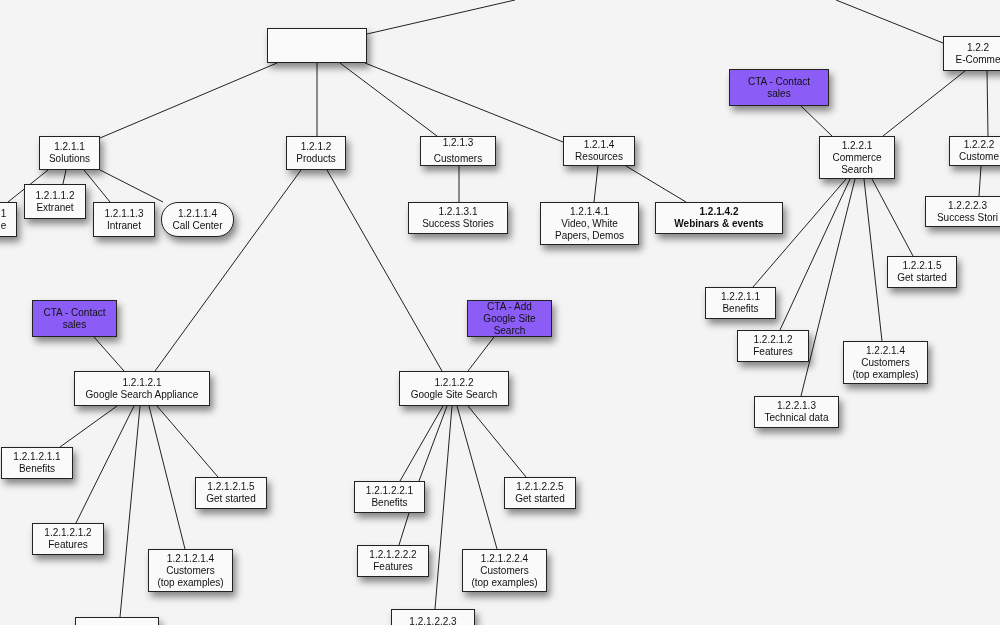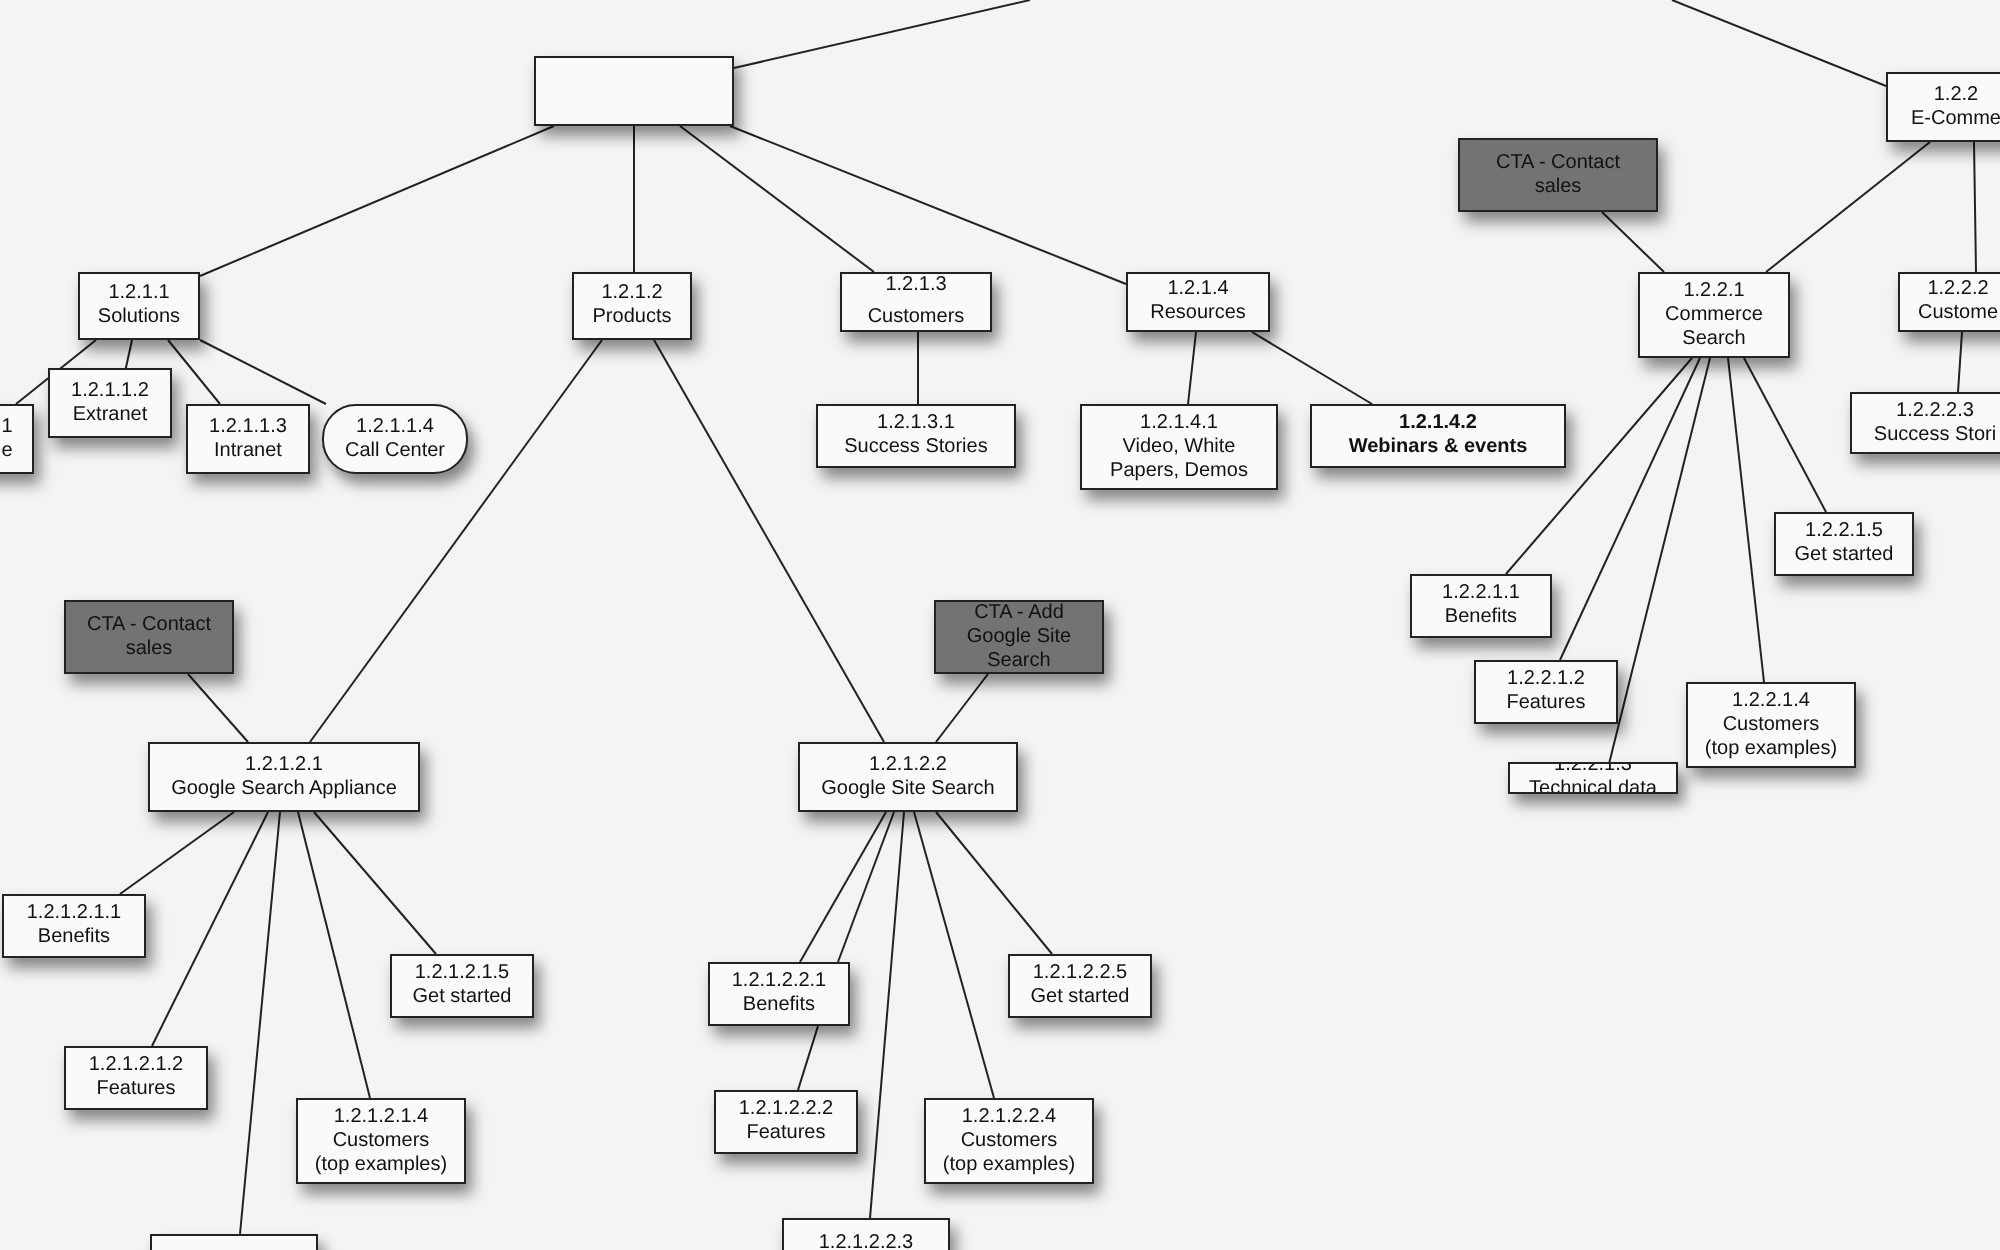--- a/index.html
+++ b/index.html
@@ -4,21 +4,21 @@
 <style>
   html, body { margin:0; padding:0; }
   body { width:1000px; height:625px; overflow:hidden; background:#f4f4f4; position:relative;
          font-family:"Liberation Sans", "DejaVu Sans", sans-serif; }
   #edges { position:absolute; left:0; top:0; width:1000px; height:625px; }
   #edges line { stroke:#222; stroke-width:1; }
   .node { position:absolute; box-sizing:border-box; background:#fafafa; border:1px solid #222;
           box-shadow:3px 5px 7px rgba(0,0,0,0.45); font-size:10px; line-height:12px; color:#111;
           text-align:center; display:flex; flex-direction:column; justify-content:center; align-items:center;
           white-space:pre-line; overflow:hidden; }
-  .node.cta { background:#737373; }
+  .node.cta { background:#8b5cf6; }
   .node span { display:block; }
 </style>
 </head>
 <body>
 
 <svg id="edges">
     <line x1="367" y1="34" x2="515" y2="0"></line>
     <line x1="836" y1="0" x2="943" y2="43"></line>
     <line x1="277" y1="63" x2="100" y2="138"></line>
     <line x1="317" y1="63" x2="317" y2="136"></line>
@@ -91,17 +91,17 @@
 (top examples)</span></div>
     <div class="node" style="left: 195px; top: 477px; width: 72px; height: 32px;"><span>1.2.1.2.1.5</span><span>Get started</span></div>
     <div class="node" style="left: 354px; top: 481px; width: 71px; height: 32px;"><span>1.2.1.2.2.1</span><span>Benefits</span></div>
     <div class="node" style="left: 357px; top: 545px; width: 72px; height: 32px;"><span>1.2.1.2.2.2</span><span>Features</span></div>
     <div class="node" style="left: 391px; top: 609px; width: 84px; height: 25px;"><span>1.2.1.2.2.3</span></div>
     <div class="node" style="left: 462px; top: 549px; width: 85px; height: 43px;"><span>1.2.1.2.2.4</span><span>Customers
 (top examples)</span></div>
     <div class="node" style="left: 504px; top: 477px; width: 72px; height: 32px;"><span>1.2.1.2.2.5</span><span>Get started</span></div>
     <div class="node" style="left: 705px; top: 287px; width: 71px; height: 32px;"><span>1.2.2.1.1</span><span>Benefits</span></div>
     <div class="node" style="left: 737px; top: 330px; width: 72px; height: 32px;"><span>1.2.2.1.2</span><span>Features</span></div>
-    <div class="node" style="left: 754px; top: 381px; width: 85px; height: 16px;"><span>1.2.2.1.3</span><span>Technical data</span></div>
+    <div class="node" style="left: 754px; top: 396px; width: 85px; height: 32px;"><span>1.2.2.1.3</span><span>Technical data</span></div>
     <div class="node" style="left: 843px; top: 341px; width: 85px; height: 43px;"><span>1.2.2.1.4</span><span>Customers
 (top examples)</span></div>
     <div class="node" style="left: 887px; top: 256px; width: 70px; height: 32px;"><span>1.2.2.1.5</span><span>Get started</span></div>
   </div>
 
 </body></html>

